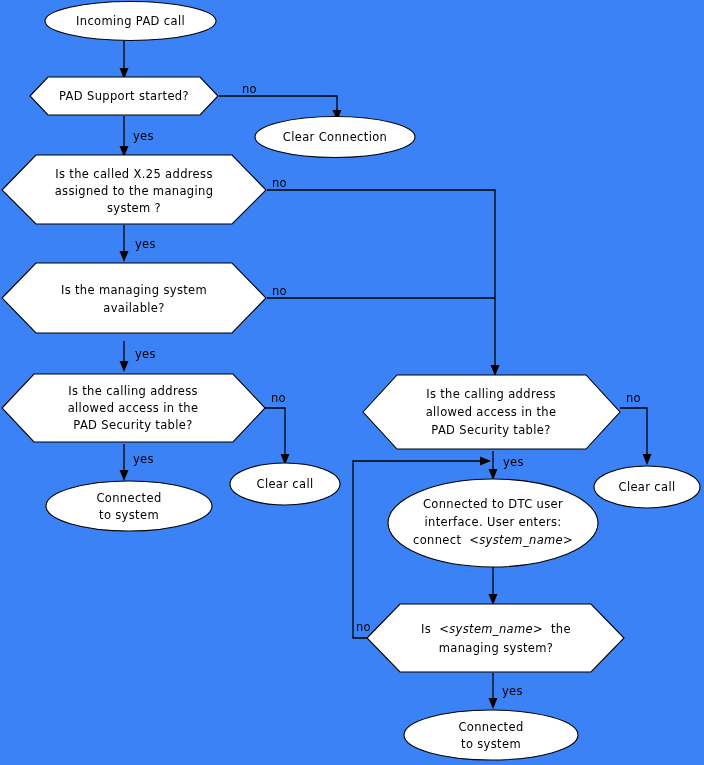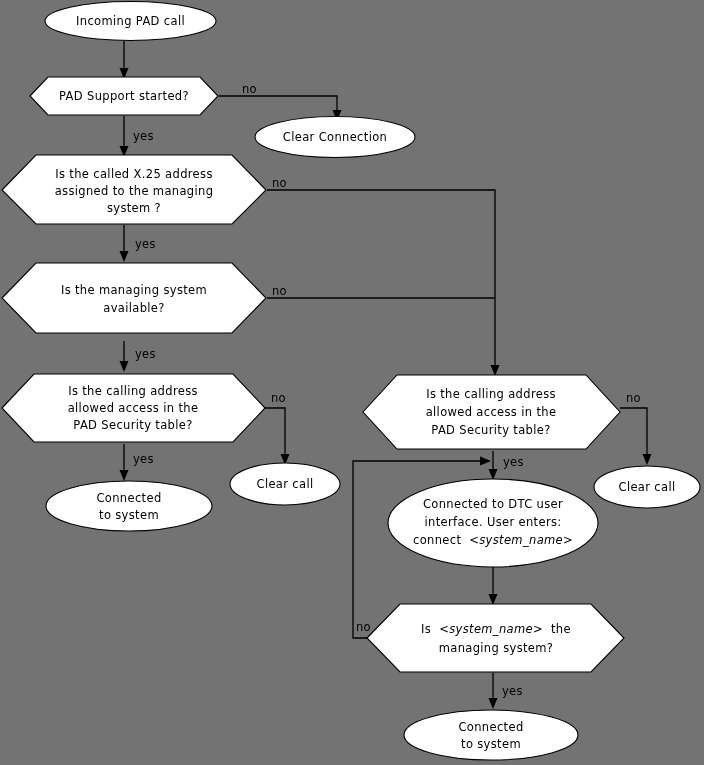--- a/index.html
+++ b/index.html
@@ -4,21 +4,21 @@
 <style>
   html, body {
     margin: 0;
     padding: 0;
     background: #ffffff;
   }
   #canvas {
     position: relative;
     width: 704px;
     height: 765px;
-    background: #737373;
+    background: #3b82f6;
     font-family: "DejaVu Sans", sans-serif;
     overflow: hidden;
   }
   #canvas svg {
     position: absolute;
     left: 0;
     top: 0;
     width: 704px;
     height: 765px;
   }

